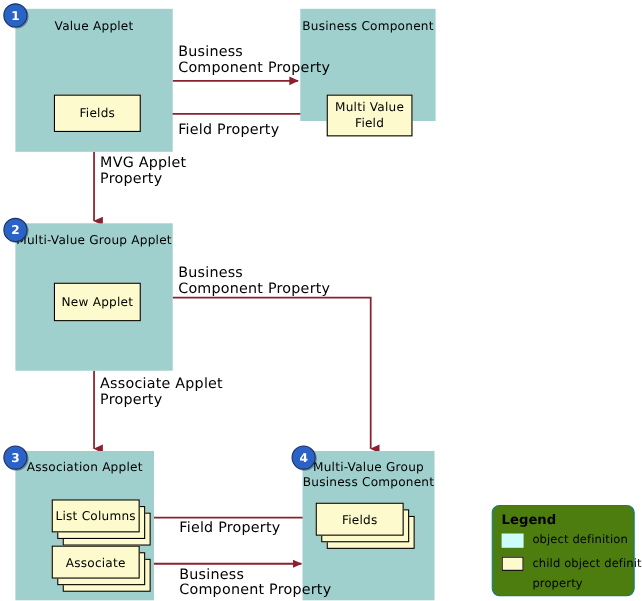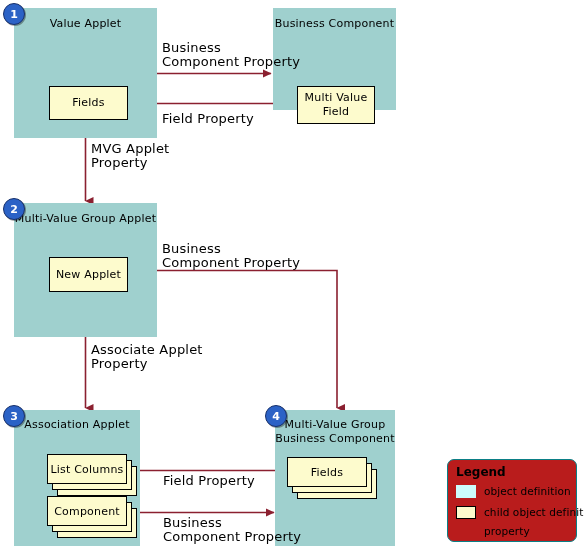--- a/index.html
+++ b/index.html
@@ -89,21 +89,21 @@
     line-height: 14px;
     letter-spacing: 0.2px;
     white-space: pre-line;
   }
   #legend {
     position: absolute;
     left: 447px;
     top: 459px;
     width: 130px;
     height: 83px;
-    background: #b91c1c;
+    background: #4d7c0f;
     border: 1.5px solid #0b7f86;
     border-radius: 7px;
     box-sizing: border-box;
   }
   #legend .legend-title {
     position: absolute;
     left: 8px;
     top: 5px;
     font-size: 12px;
     font-weight: bold;
@@ -199,21 +199,21 @@
 
   <div class="stack" style="left:33px; top:44px; width:90px; height:42px;">
     <div class="layer" style="left:10px; top:12px; width:80px; height:30px;"></div>
     <div class="layer" style="left:5px; top:6px; width:80px; height:30px;"></div>
     <div class="layer top" style="left:0px; top:0px; width:80px; height:30px;">List Columns</div>
   </div>
 
   <div class="stack" style="left:33px; top:86px; width:90px; height:42px;">
     <div class="layer" style="left:10px; top:12px; width:80px; height:30px;"></div>
     <div class="layer" style="left:5px; top:6px; width:80px; height:30px;"></div>
-    <div class="layer top" style="left:0px; top:0px; width:80px; height:30px;">Component</div>
+    <div class="layer top" style="left:0px; top:0px; width:80px; height:30px;">Associate</div>
   </div>
 </div>
 <div class="badge" style="left:3px; top:405px;">3</div>
 
 <div class="panel" style="left:275px; top:410px; width:120px; height:136px;">
   <div class="panel-title" style="top:8px;">Multi-Value Group
 Business Component</div>
 
   <div class="stack" style="left:12px; top:47px; width:96px; height:42px;">
     <div class="layer" style="left:10px; top:12px; width:80px; height:30px;"></div>

